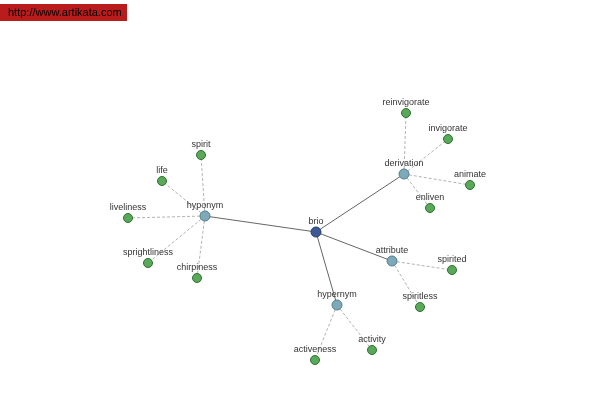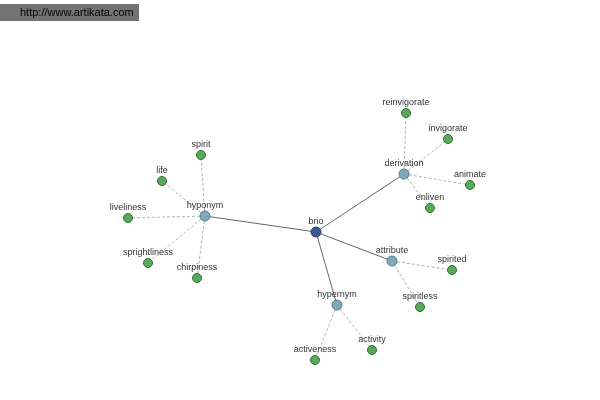--- a/index.html
+++ b/index.html
@@ -14,25 +14,25 @@
   .stage {
     position: relative;
     width: 600px;
     height: 400px;
     background: #ffffff;
   }
   .address-label {
     position: absolute;
     top: 4px;
     left: 0;
-    background: #737373;
+    background: #b91c1c;
     color: #000000;
     font-size: 11px;
     font-family: "Liberation Sans", sans-serif;
-    padding: 2px 5px 3px 20px;
+    padding: 2px 5px 3px 8px;
     white-space: nowrap;
     z-index: 2;
     text-align: center;
   }
   svg.word-graph {
     position: absolute;
     top: 0;
     left: 0;
   }
   .edge-root {

